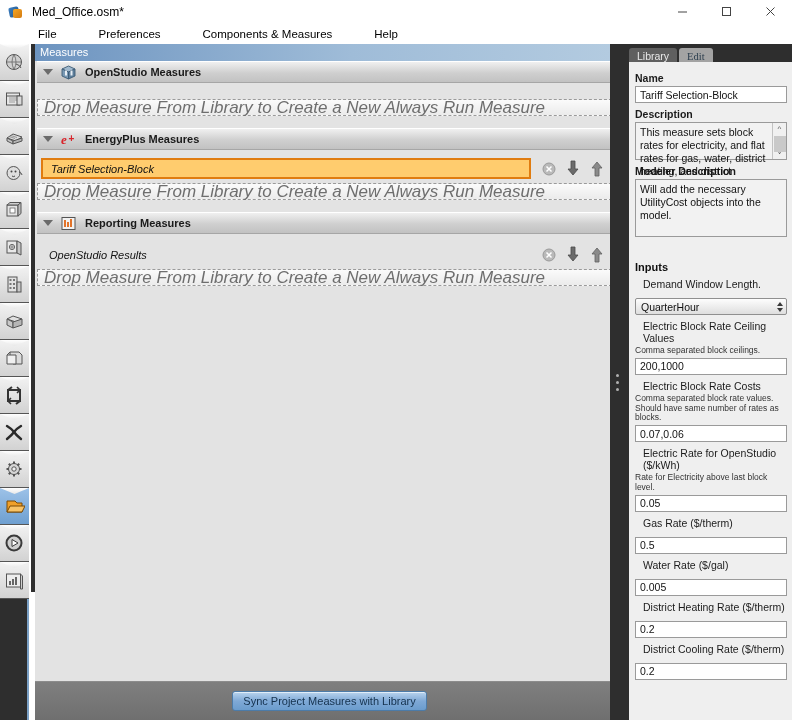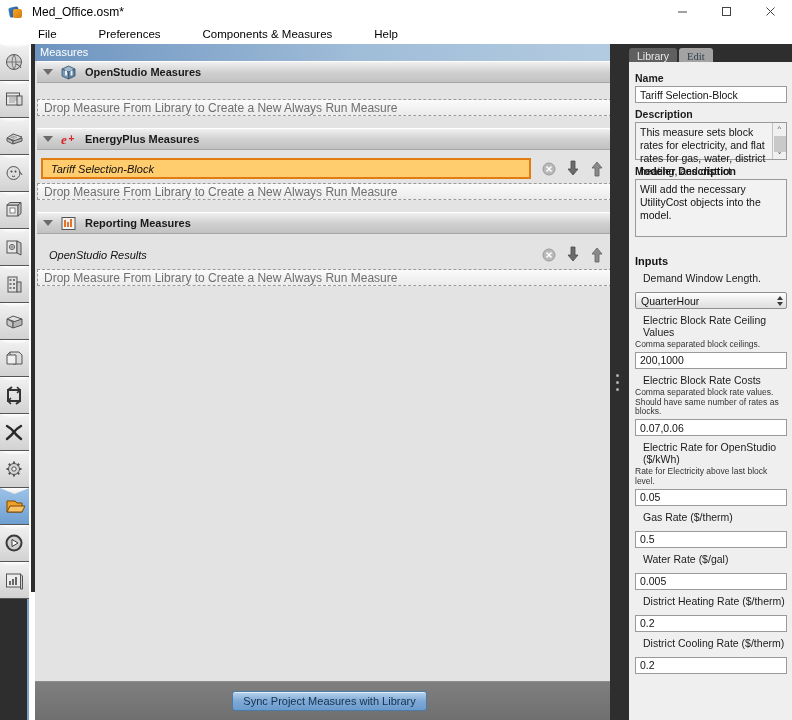--- a/index.html
+++ b/index.html
@@ -99,21 +99,21 @@
   .grp-label { font-size: 11px; font-weight: bold; color: #1a1a1a; }
 
   .band { position: relative; background: #e3e3e3; }
 
   .dropzone {
     position: relative; margin: 4px 2px 4px 2px; height: 17px;
     border: 1px dashed #9a9a9a;
     background: linear-gradient(#fbfbfb,#ebebeb);
     display: flex; align-items: center; padding-left: 6px;
   }
-  .dropzone span { color: #6e6e6e; font-size: 12px; }
+  .dropzone span { font-style: italic; color: #6e6e6e; font-size: 17px; }
 
   .measure-row {
     position: relative; margin: 3px 2px; height: 21px;
     display: flex; align-items: center;
   }
   .measure-name {
     position: absolute; left: 4px; top: 0; width: 490px; height: 21px;
     display: flex; align-items: center; padding-left: 8px;
     font-style: italic; font-size: 11px; color: #111;
   }
@@ -201,21 +201,21 @@
     border: 1px solid #8f8f8f; border-radius: 2px;
     font-size: 10.5px; color: #111;
     display: flex; align-items: center; padding-left: 5px; margin-bottom: 3px;
   }
   .combo-arrows {
     position: absolute; right: 3px; top: 1px; height: 13px;
     display: flex; flex-direction: column; justify-content: center; gap: 2px;
   }
   .combo-arrows .up { width:0;height:0;border-left:3px solid transparent;border-right:3px solid transparent;border-bottom:4px solid #3a3a3a; }
   .combo-arrows .dn { width:0;height:0;border-left:3px solid transparent;border-right:3px solid transparent;border-top:4px solid #3a3a3a; }
-  .inputs-title { font-size: 11px; font-weight: bold; color: #111; margin-top: 18px; }
+  .inputs-title { font-size: 11px; font-weight: bold; color: #111; margin-top: 24px; }
   .gapline { height: 6px; }
 </style>
 </head>
 <body>
 
 <div id="app">
 
   <div class="titlebar">
     <div class="app-icon">
       <div class="c1"></div>

